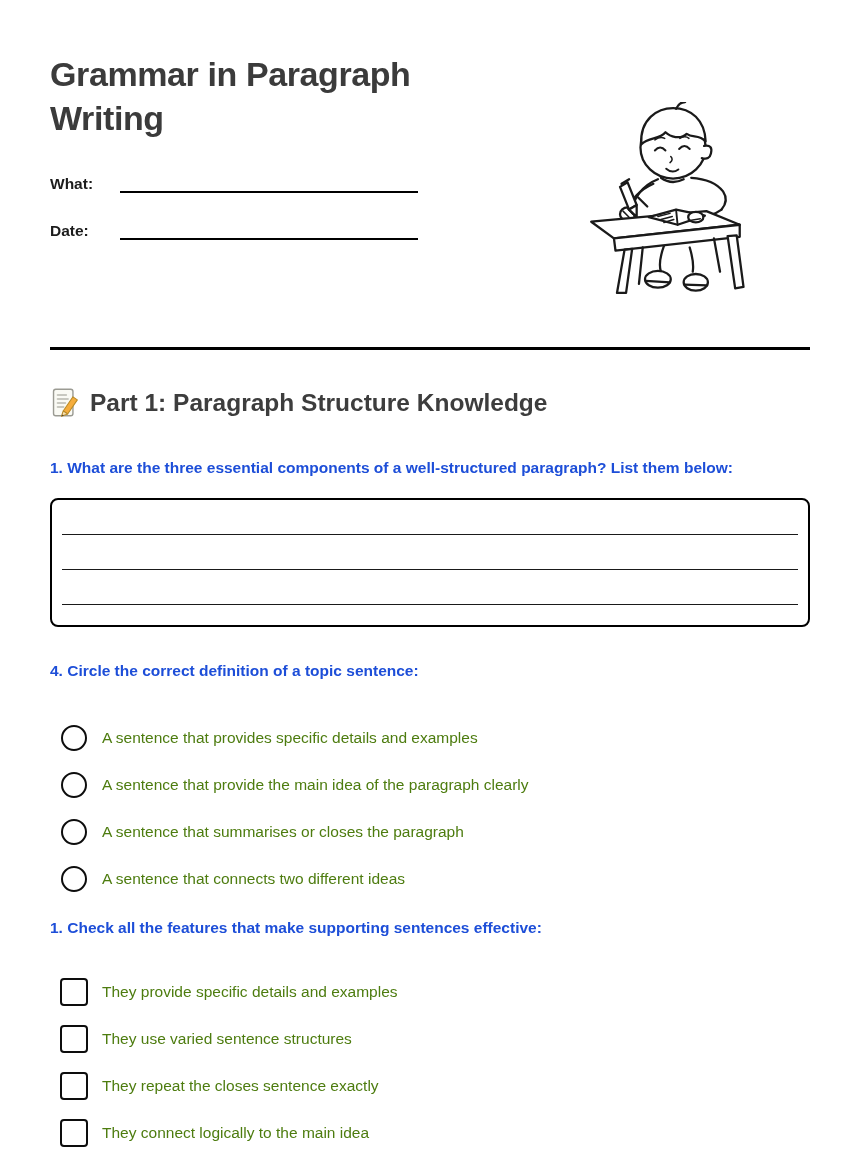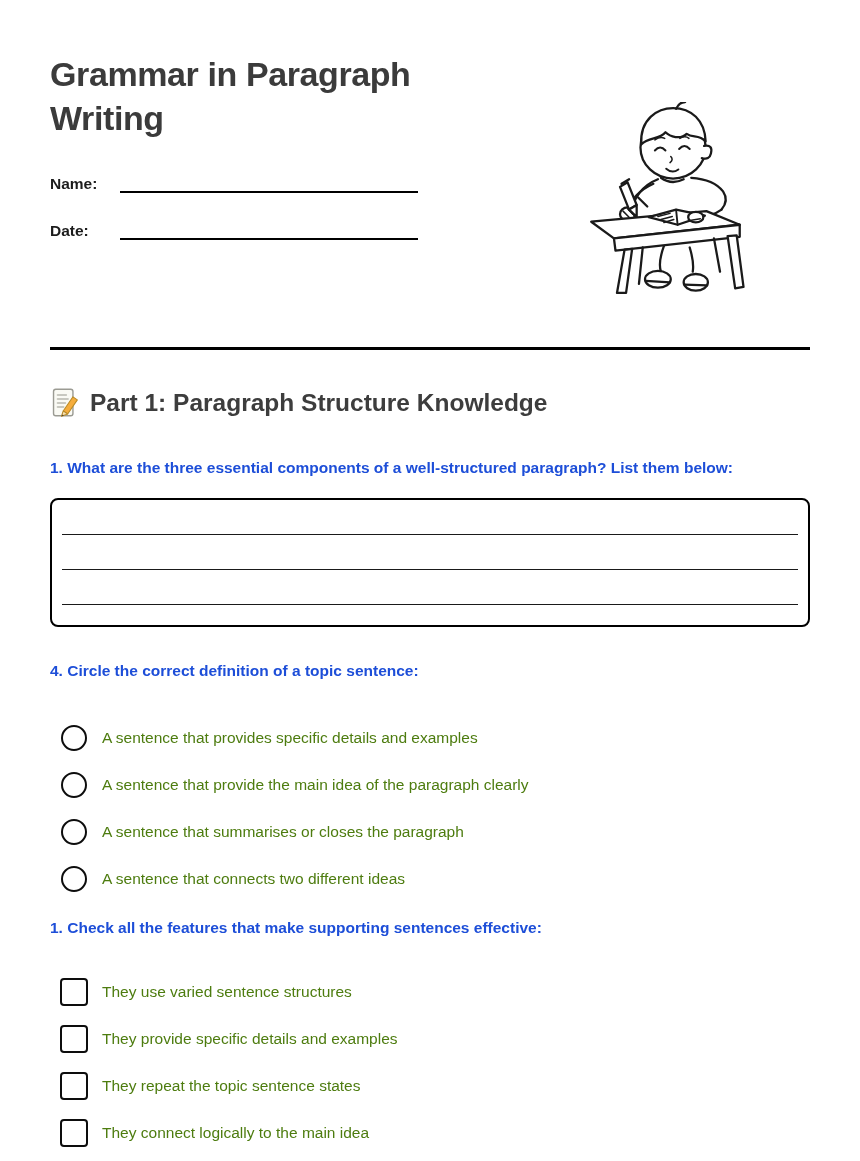--- a/index.html
+++ b/index.html
@@ -30,21 +30,21 @@
 </head>
 <body>
 
 <div class="page">
 
   <div class="header">
     <div class="header-left">
       <h1 class="title">Grammar in Paragraph Writing</h1>
 
       <div class="field">
-        <span class="field-label">Name:</span>
+        <span class="field-label">What:</span>
         <span class="write-line"></span>
       </div>
 
       <div class="field">
         <span class="field-label">Date:</span>
         <span class="write-line"></span>
       </div>
     </div>
 
     <div class="illustration">
@@ -144,29 +144,29 @@
         <span class="radio"></span>
         <span class="option-label">A sentence that connects two different ideas</span>
       </div>
     </div>
 
     <p class="question q3">1. Check all the features that make supporting sentences effective:</p>
 
     <div>
       <div class="check-row">
         <span class="checkbox"></span>
+        <span class="option-label">They provide specific details and examples</span>
+      </div>
+      <div class="check-row">
+        <span class="checkbox"></span>
         <span class="option-label">They use varied sentence structures</span>
       </div>
       <div class="check-row">
         <span class="checkbox"></span>
-        <span class="option-label">They provide specific details and examples</span>
-      </div>
-      <div class="check-row">
-        <span class="checkbox"></span>
-        <span class="option-label">They repeat the topic sentence states</span>
+        <span class="option-label">They repeat the closes sentence exactly</span>
       </div>
       <div class="check-row">
         <span class="checkbox"></span>
         <span class="option-label">They connect logically to the main idea</span>
       </div>
       <div class="check-row">
         <span class="checkbox"></span>
         <span class="option-label">They include appropriate conjunctions and transitions</span>
       </div>
     </div>

